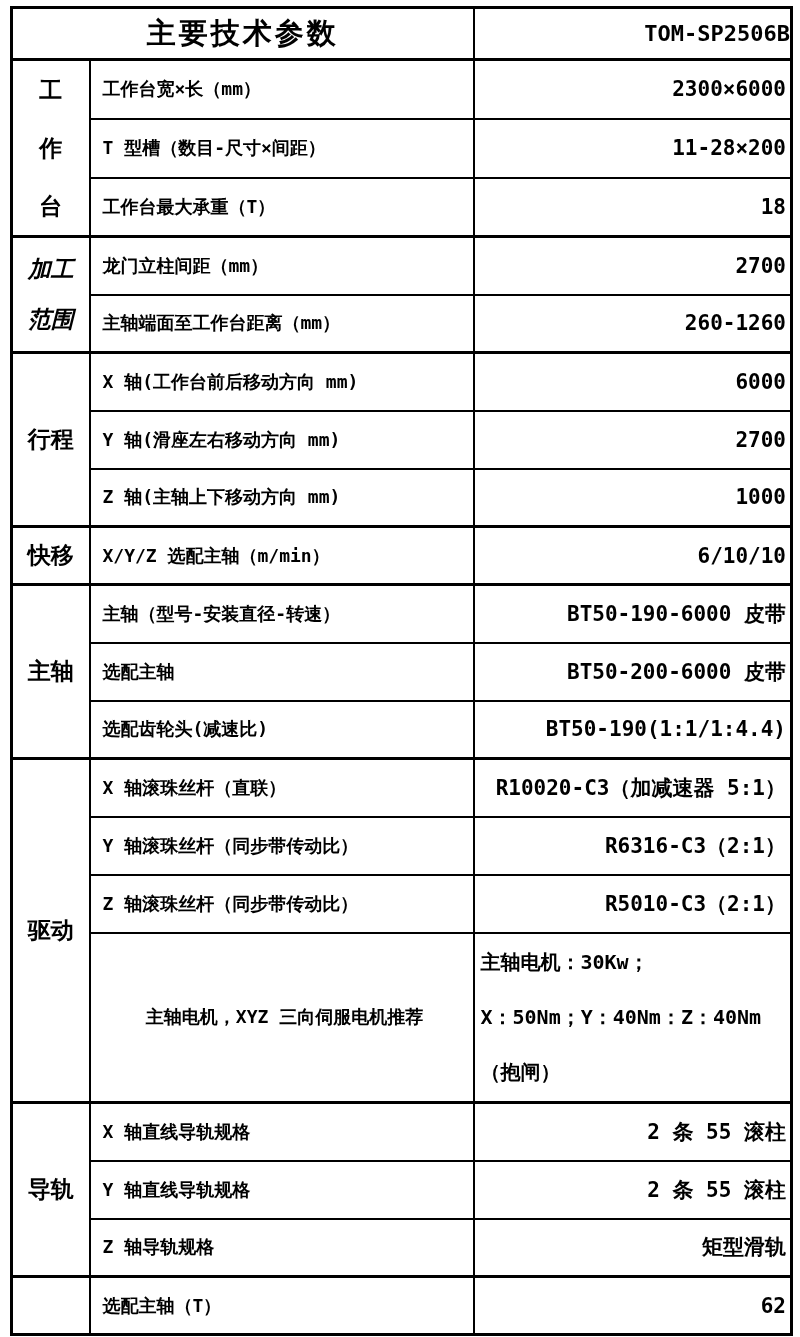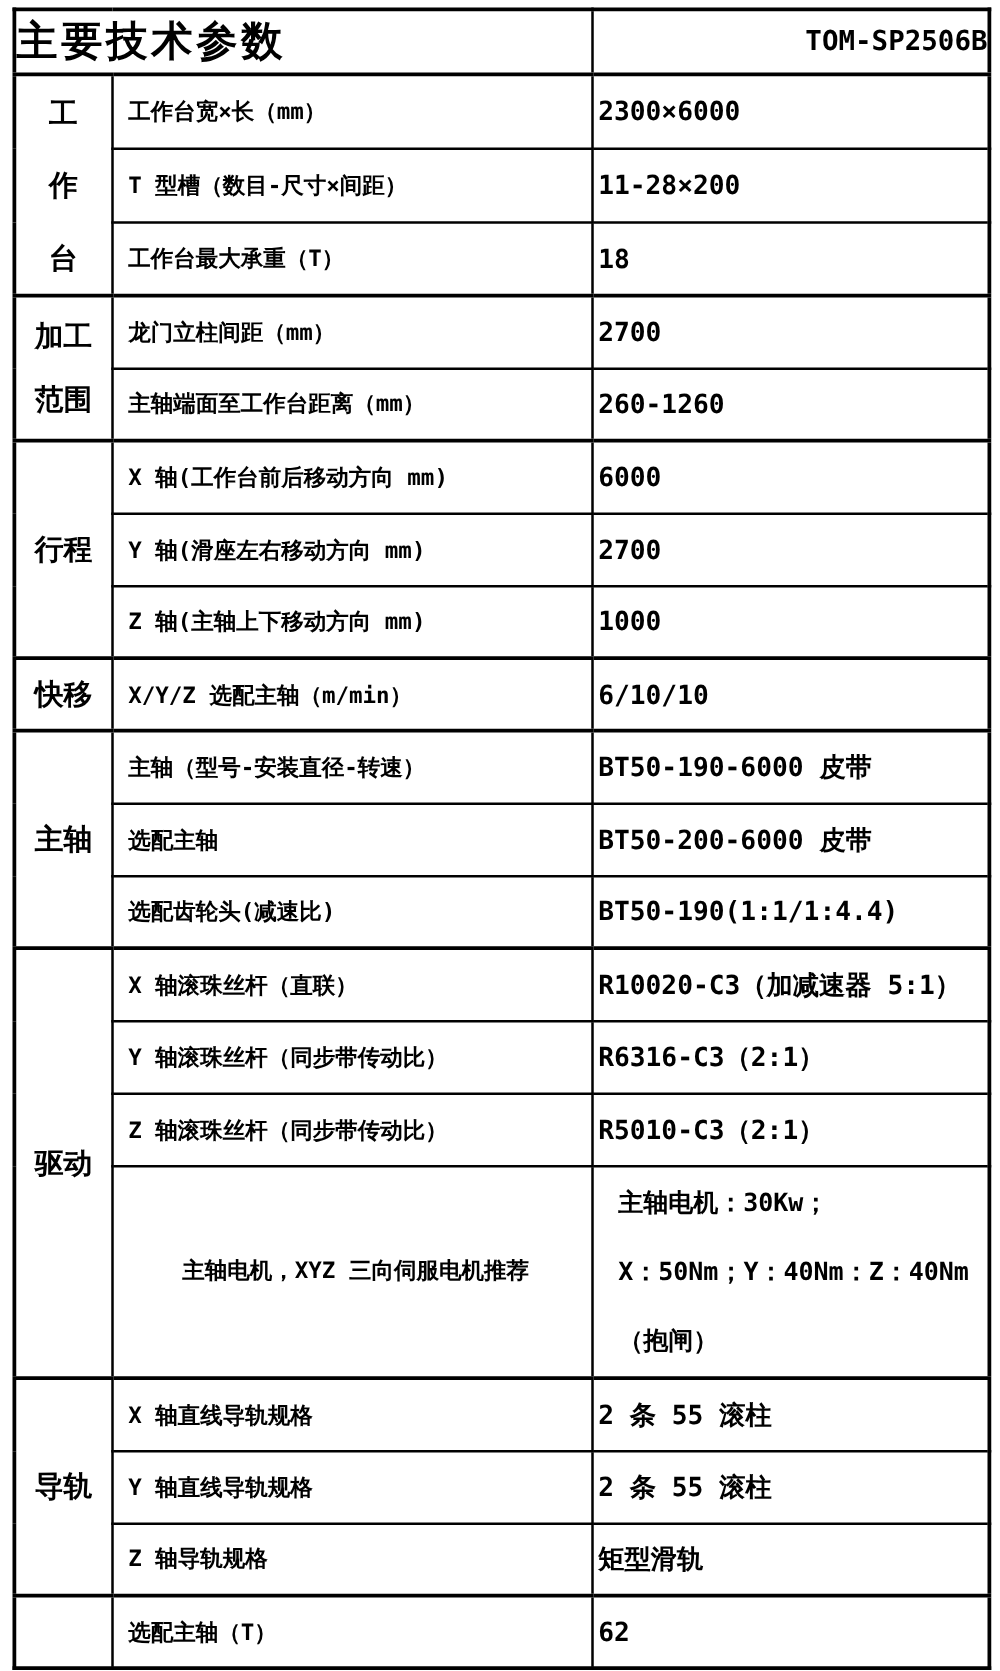--- a/index.html
+++ b/index.html
@@ -12,30 +12,30 @@
   table.spec {
     border-collapse:collapse; table-layout:fixed;
     width:780px; margin:6px 0 0 10px;
     border:3px solid #000;
   }
   td { border:2px solid #000; padding:0; vertical-align:middle; overflow:hidden; }
   tr.gs > td { border-top:3px solid #000; }
   tr.row  { height:58px; }
   tr.hdr  { height:52px; }
   tr.big  { height:170px; }
-  .hdrL { font-size:33px; letter-spacing:3px; }
+  .hdrL { text-align:center; font-size:29px; letter-spacing:3px; }
   .hdrR { text-align:right; font-size:22px; }
   .gcell { text-align:center; font-size:23px; padding:0; }
   .pcell { text-align:left; font-size:18px; padding:0 6px 0 12px; }
-  .vcell { text-align:left; font-size:21px; padding:0 4px; }
+  .vcell { text-align:right; font-size:21px; padding:0 4px; }
   .vstack { display:flex; flex-direction:column; justify-content:space-around; align-items:center; width:100%; }
   .vstack.rows3 { height:174px; }
-  .vstack.rows2 { height:100px; }
+  .vstack.rows2 { height:100px;font-style:italic; }
   .bigp { line-height:56px;text-align:center; }
-  .vcell.multi { text-align:left; padding:0 2px 0 20px; font-size:20px; }
+  .vcell.multi { text-align:left; padding:0 2px 0 6px; font-size:20px; }
   .mline { display:block; line-height:55px; white-space:nowrap; }
 </style>
 </head>
 <body>
 
 <table class="spec">
   <colgroup>
     <col style="width:78px">
       <col style="width:384px">
       <col style="width:318px">

